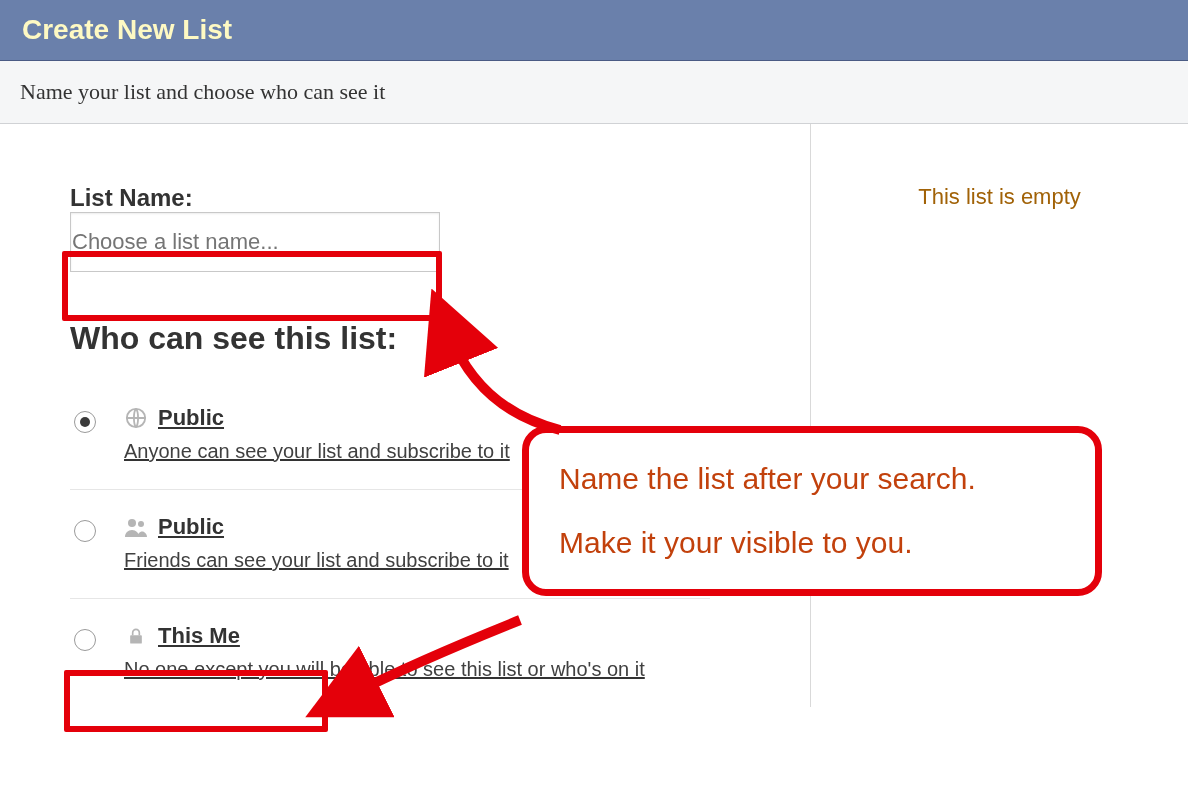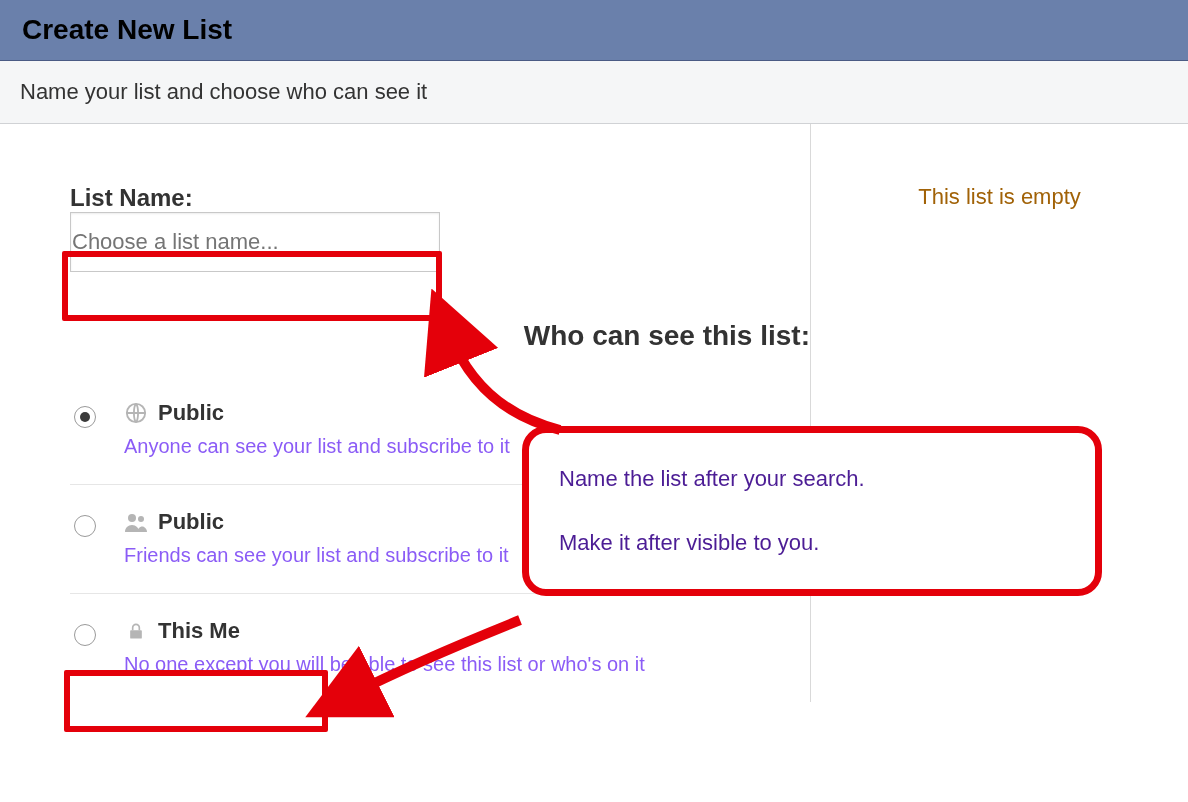--- a/index.html
+++ b/index.html
@@ -1,42 +1,42 @@
 <!DOCTYPE html>
 <html><head>
 <meta charset="utf-8">
 <style>
   html,body{margin:0;padding:0;font-family:"Lucida Grande","Helvetica Neue",Helvetica,Arial,sans-serif;color:#333;background:#fff;}
   .wrap{width:1188px;min-height:802px;position:relative;}
 
-  .header{background:#6a80ab;color:#000000;padding:14px 22px;font-size:28px;font-weight:bold;border-bottom:1px solid #4a5b84;}
-  .subheader{background:#f5f6f7;padding:18px 20px;font-size:22px;color:#333;border-bottom:1px solid #d0d2d5;}
+  .header{background:#6a80ab;color:#fef9c3;padding:14px 22px;font-size:28px;font-weight:bold;border-bottom:1px solid #4a5b84;}
+  .subheader{background:#f5f6f7;padding:18px 20px;font-size:22px;color:#333;border-bottom:1px solid #d0d2d5;font-family:Liberation Serif, serif;}
 
   .body{display:flex;position:relative;}
   .left{width:810px;padding:60px 0 0 70px;box-sizing:border-box;}
   .right{flex:1;border-left:1px solid #d9d9d9;padding-top:60px;text-align:center;font-size:22px;color:#a16207;}
 
   .lbl{font-size:24px;font-weight:bold;}
   .input-box{width:370px;height:60px;border:1px solid #c8c8c8;box-shadow:inset 0 1px 2px rgba(0,0,0,.08);padding:0 1px;font-size:22px;color:#888;box-sizing:border-box;}
 
-  .section-lbl{font-size:28px;font-weight:bold;margin:48px 0 24px;text-align:right;}
+  .section-lbl{font-size:32px;font-weight:bold;margin:48px 0 24px;}
 
-  .opt{display:flex;align-items:flex-start;padding:24px 0;border-bottom:1px solid #e6e6e6;width:640px;}
+  .opt{display:flex;align-items:flex-start;padding:24px 0;border-bottom:1px solid #e6e6e6;width:640px;text-decoration:underline;}
   .opt:last-child{border-bottom:none;}
   .opt-radio{width:22px;height:22px;border-radius:50%;border:1px solid #9a9a9a;margin:6px 28px 0 4px;box-sizing:border-box;background:#fff;position:relative;flex-shrink:0;}
   .opt-radio.sel{border-width:1px;}
   .opt-radio.sel::after{content:"";position:absolute;width:10px;height:10px;background:#3a3a3a;border-radius:50%;top:5px;left:5px;}
   .opt-body{flex:1;}
   .opt-head{display:flex;align-items:center;font-size:22px;font-weight:bold;color:#333;margin-bottom:6px;}
   .opt-icon{width:24px;height:24px;margin-right:10px;color:#b5b5b5;display:inline-flex;align-items:center;justify-content:center;}
-  .opt-desc{font-size:20px;color:#8b5cf6;line-height:28px;}
+  .opt-desc{font-size:20px;color:#404040;line-height:28px;}
 
   
   .anno-box{position:absolute;border:6px solid #e4000a;border-radius:2px;box-sizing:border-box;}
-  .callout{position:absolute;border:7px solid #e4000a;border-radius:24px;background:#fff;padding:26px 30px;font-size:22px;color:#4c1d95;line-height:40px;width:580px;box-sizing:border-box;}
+  .callout{position:absolute;border:7px solid #e4000a;border-radius:24px;background:#fff;padding:26px 30px;font-size:30px;color:#c2410c;line-height:40px;width:580px;box-sizing:border-box;}
   .arrow-svg{position:absolute;overflow:visible;}
 </style>
 </head>
 <body>
 
 <div class="wrap">
 
   <div class="header">
     <span>Create New List</span>
   </div>
@@ -112,21 +112,21 @@
       <span>This list is empty</span>
     </div>
   </div>
 
   <div class="anno-box" style="left:62px;top:251px;width:380px;height:70px;"></div>
   <div class="anno-box" style="left:64px;top:670px;width:264px;height:62px;"></div>
 
   <div class="callout" style="left:522px;top:426px;">
     <div>Name the list after your search.</div>
     <div style="height:24px;"></div>
-    <div>Make it after visible to you.</div>
+    <div>Make it your visible to you.</div>
   </div>
 
   <svg class="arrow-svg" style="left:420px;top:300px;width:170px;height:150px;">
     <defs>
         <marker id="ah1" markerWidth="8" markerHeight="8" refX="3" refY="4" orient="auto">
       <path d="M0,0 L8,4 L0,8 z" fill="#e4000a"></path>
         </marker>
       </defs>
     <path d="M140,130 Q60,110 30,35" stroke="#e4000a" stroke-width="10" fill="none" marker-end="url(#ah1)"></path>
   </svg>

